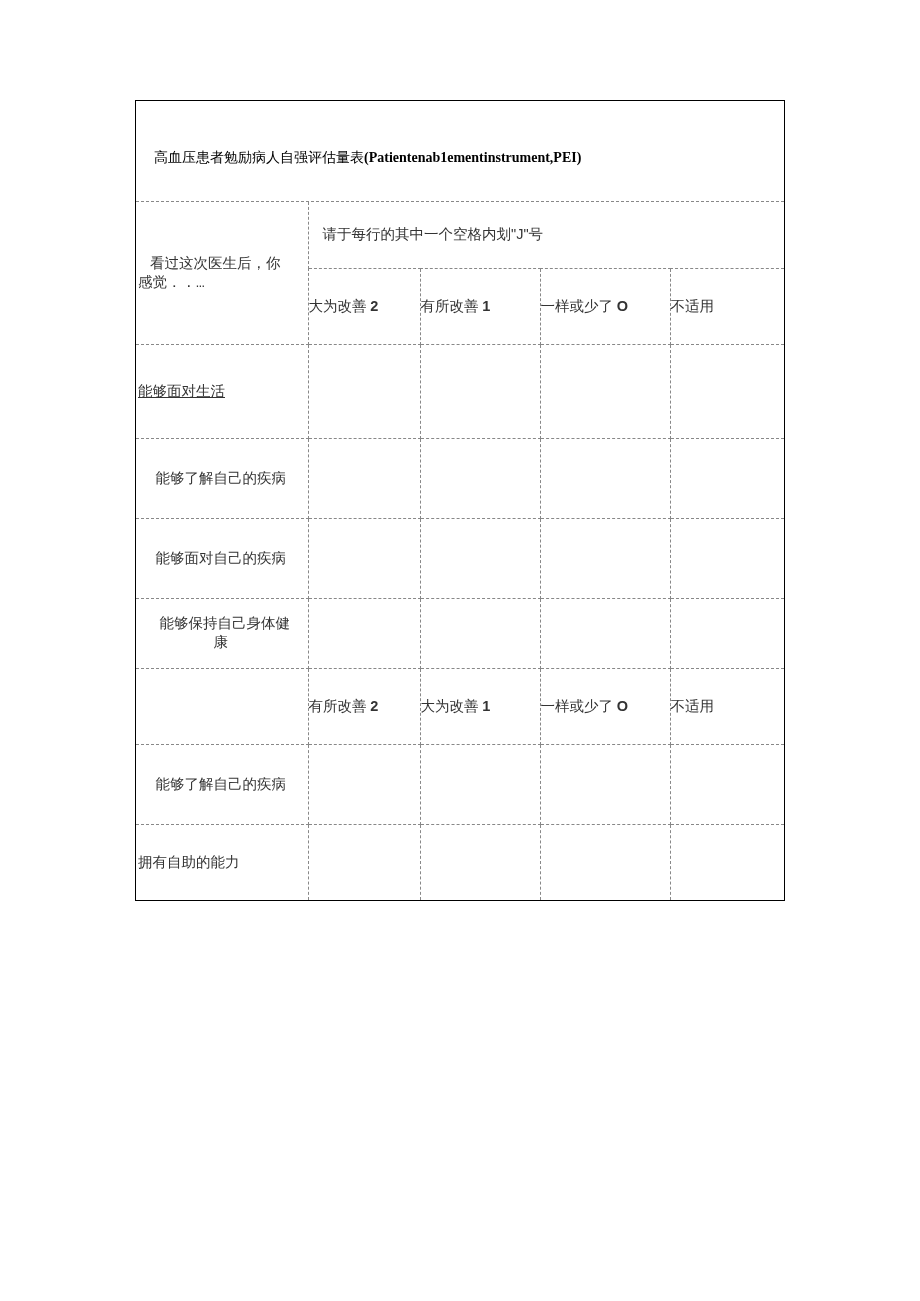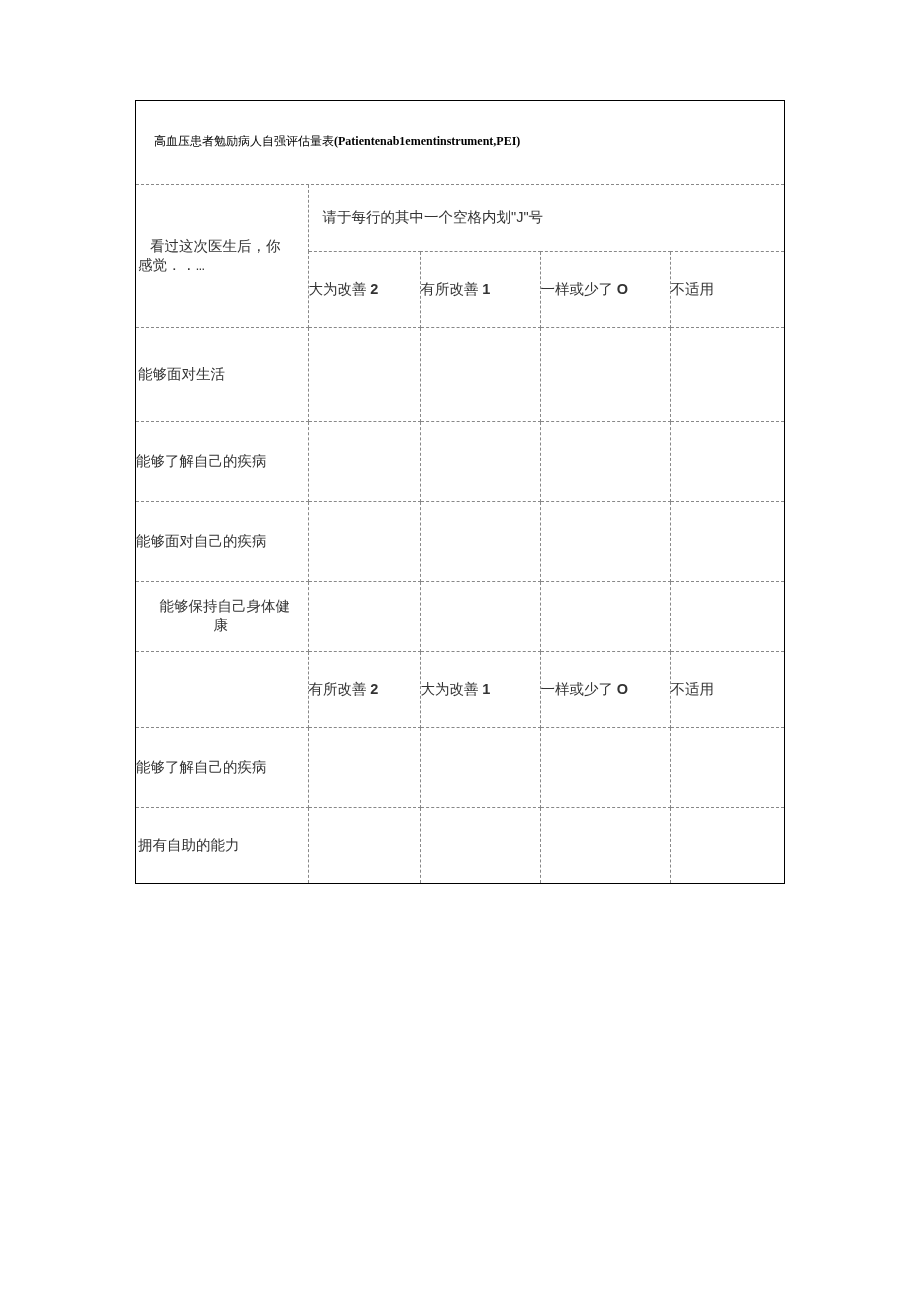--- a/index.html
+++ b/index.html
@@ -13,22 +13,22 @@
       padding: 100px 135px 0 135px;
       width: 920px;
     }
     .outer-table {
       border: 1.5px solid #000;
       border-collapse: collapse;
       width: 100%;
     }
     .title-cell {
       border-bottom: 1px dashed #888;
-      padding: 32px 18px 34px 18px;
-      font-size: 12px;
+      padding: 48px 18px 34px 18px;
+      font-size: 14px;
       font-weight: normal;
     }
     .title-cell .bold-part {
       font-weight: bold;
     }
     .inner-table {
       width: 100%;
       border-collapse: collapse;
     }
     .inner-table td {
@@ -60,20 +60,21 @@
     }
     .row-item td {
       height: 86px;
       padding-left: 0px;
     }
     .row-item-tall td {
       height: 94px;
     }
     .row-item-med td {
       height: 80px;
+      text-align: center;
     }
     .row-item-short td {
       height: 76px;
     }
     .row-item-shorter td {
       height: 70px;
     }
     .bold-num {
       font-weight: bold;
       font-family: Arial, sans-serif;
@@ -119,21 +120,21 @@
         </tr>
 
         <tr class="row-scale">
           <td class="col2 scale-cell"><span>大为改善 </span><span class="bold-num">2</span></td>
           <td class="col3 scale-cell"><span>有所改善 </span><span class="bold-num">1</span></td>
           <td class="col4 center-text"><span>一样或少了 </span><span class="bold-num">O</span></td>
           <td class="col5 scale-cell">不适用</td>
         </tr>
 
         <tr class="row-item row-item-tall">
-          <td class="col1 lead-col" style="padding-left:2px;">能够面对生活</td>
+          <td class="col1 lead-col" style="padding-left:2px;text-decoration:underline;">能够面对生活</td>
           <td class="col2"></td>
           <td class="col3"></td>
           <td class="col4"></td>
           <td class="col5"></td>
         </tr>
 
         <tr class="row-item row-item-med">
           <td class="col1 lead-col-indent">能够了解自己的疾病</td>
           <td class="col2"></td>
           <td class="col3"></td>

